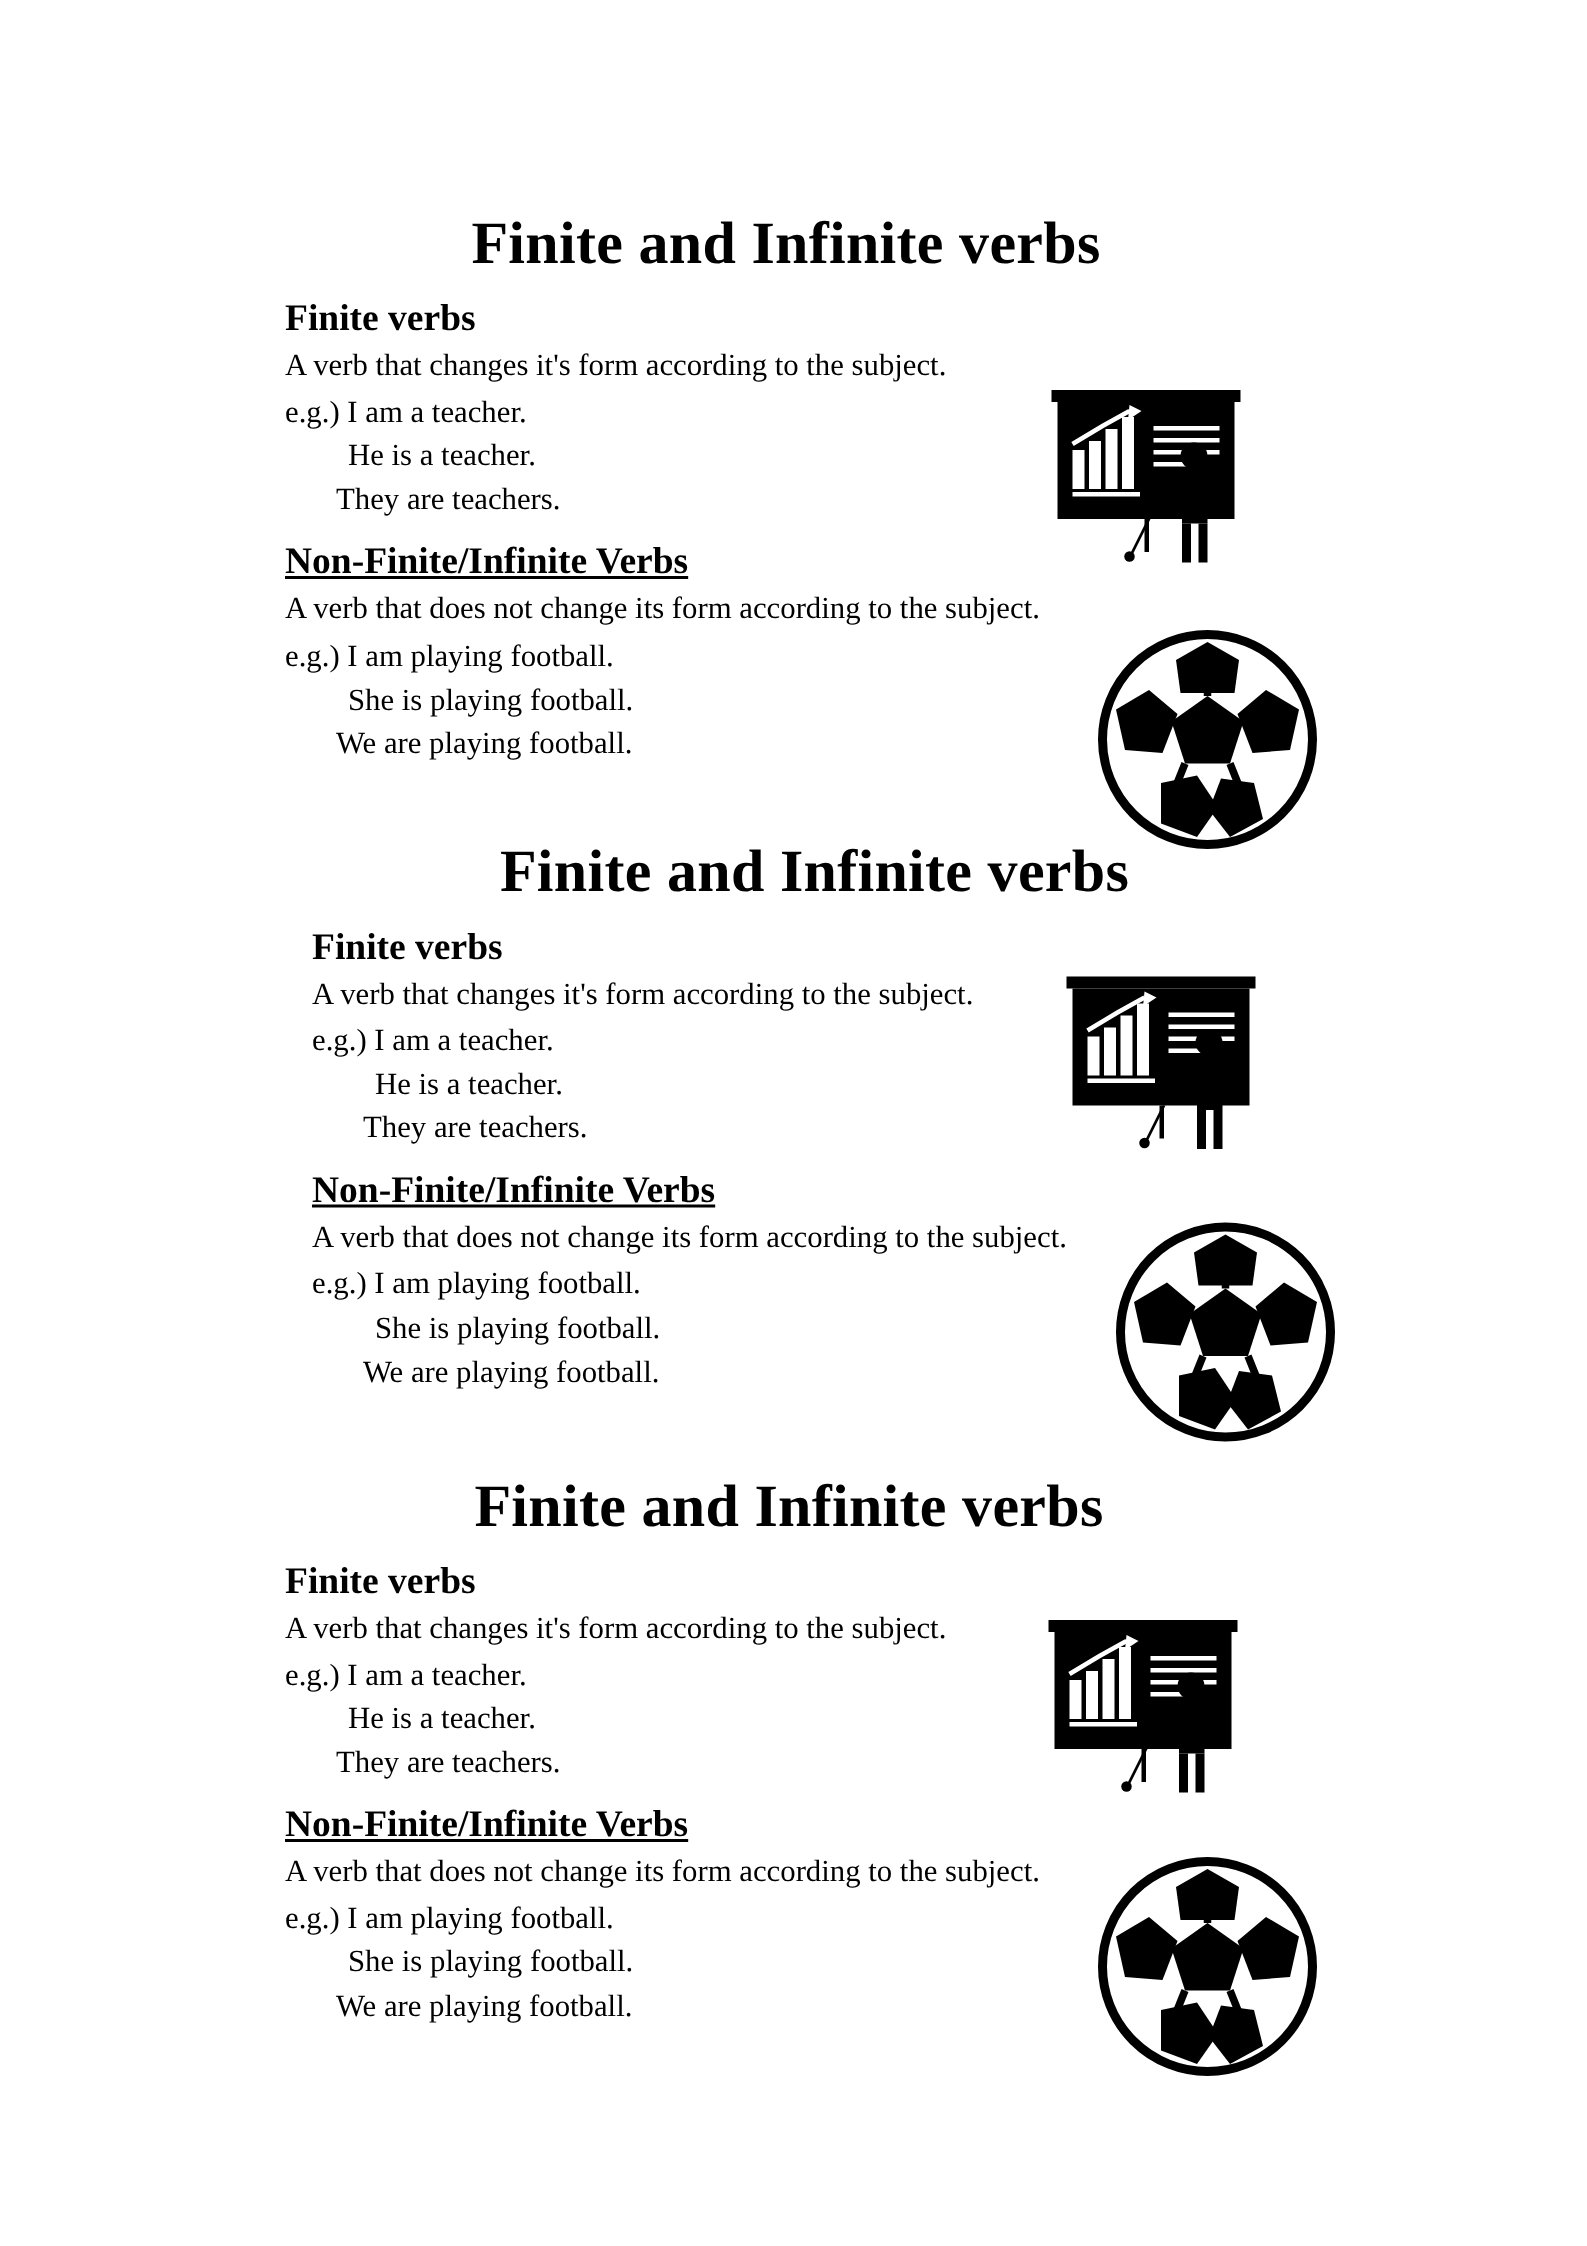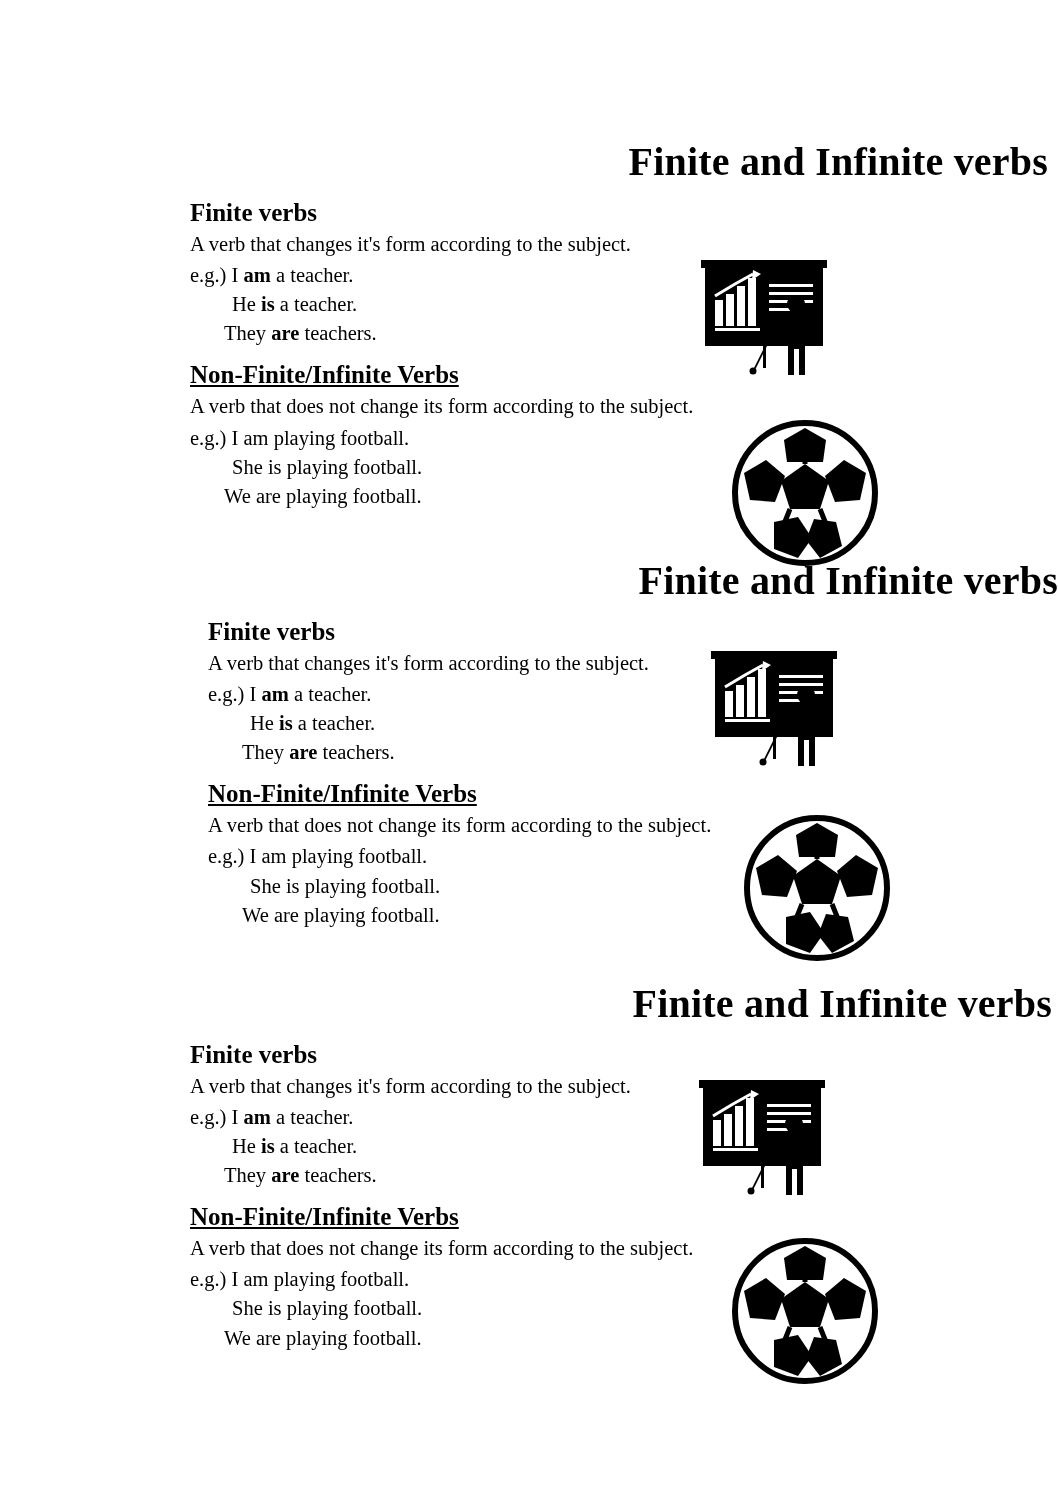--- a/index.html
+++ b/index.html
@@ -24,21 +24,21 @@
   }
   .block {
     position: relative;
     width: 1058px;
   }
   .block-1 { padding-top: 140px; }
   .block-2 { padding-top: 48px; }
   .block-3 { padding-top: 52px; }
 
   .title {
-    text-align: right;
+    text-align: center;
     font-weight: bold;
     font-size: 40px;
     line-height: 1.1;
     letter-spacing: 0.2px;
     margin: 0 0 14px 0;
   }
   .title-1 { padding-right: 10px; }
   .title-2 { padding-left: 28px; }
   .title-3 { padding-right: 6px; }
 
@@ -63,21 +63,21 @@
     text-decoration: underline;
   }
   p.line {
     font-size: 20.5px;
     margin: 0;
     line-height: 1.42;
   }
   p.line.eg { margin-top: 2px; }
   p.line.ind-a { padding-left: 42px; }
   p.line.ind-b { padding-left: 34px; }
-  b { font-weight: bold; }
+  b { font-weight: normal; }
 
   
   .ill {
     position: absolute;
   }
   .board {
     width: 155px;
     height: 130px;
   }
   .ball {

